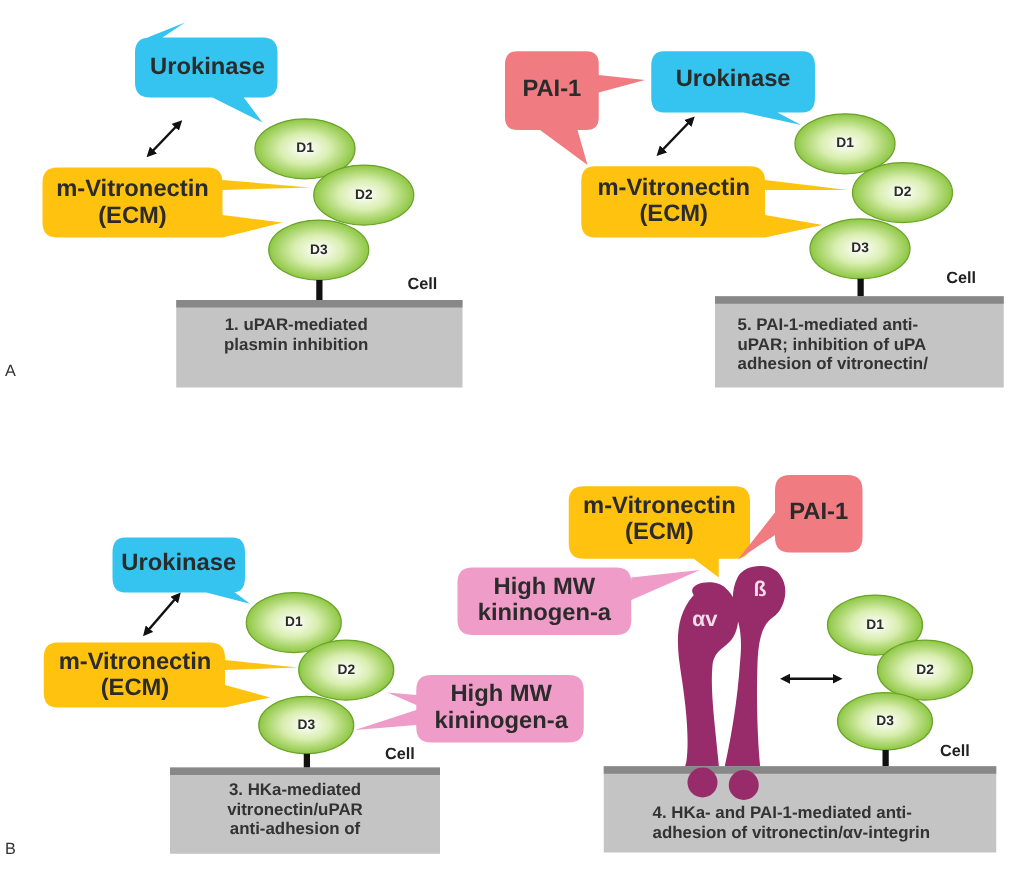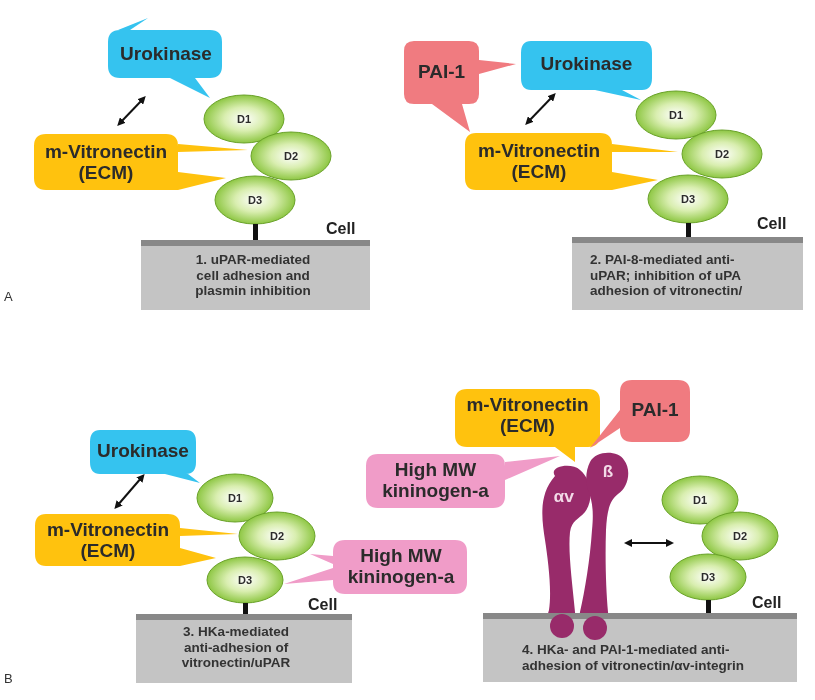--- a/index.html
+++ b/index.html
@@ -3,21 +3,21 @@
 <meta charset="utf-8">
 <style>
   html, body { margin:0; padding:0; background:#ffffff; }
   body { width:815px; height:700px; position:relative; overflow:hidden;
          font-family:"Liberation Sans", sans-serif; }
   #stage { position:absolute; left:0; top:0; width:815px; height:700px; }
   .lbl { position:absolute; font-family:"Liberation Sans", sans-serif; font-weight:bold;
          color:#2b2b2b; text-align:center; line-height:1.1; white-space:nowrap; }
   .bubble-text { font-size:19px; }
   .dom-text { font-size:11px; transform:translate(-50%,-50%); }
-  .cell-text { font-size:16px; color:#222; }
+  .cell-text { font-size:13px; color:#222; }
   .box-text { font-size:13.5px; color:#333; line-height:1.15; }
   .panel-letter { font-weight:normal; font-size:13px; color:#333; }
   .integ-text { font-size:17px; color:#f3dbe8; transform:translate(-50%,-50%); }
 </style>
 </head>
 <body>
 
 <svg id="stage" viewBox="0 0 815 700" xmlns="http://www.w3.org/2000/svg">
   <defs>
     <radialGradient id="gGreen" cx="50%" cy="50%" r="55%">
@@ -99,59 +99,58 @@
 
 <div class="lbl bubble-text" style="left:118px;top:44px;width:96px;">Urokinase</div>
 <div class="lbl bubble-text" style="left:40px;top:142px;width:132px;">
   <div>m-Vitronectin</div>
   <div>(ECM)</div>
 </div>
 <div class="lbl dom-text" style="left:244px;top:119px;">D1</div>
 <div class="lbl dom-text" style="left:291px;top:156px;">D2</div>
 <div class="lbl dom-text" style="left:255px;top:200px;">D3</div>
 <div class="lbl cell-text" style="left:326px;top:220px;">Cell</div>
-<div class="lbl box-text" style="left:141px;top:252px;width:192px;margin-left:16px;">
+<div class="lbl box-text" style="left:141px;top:252px;width:192px;">
   <div>1. uPAR-mediated</div>
-  <div>cell adhesion and</div>
   <div>plasmin inhibition</div>
 </div>
 
 <div class="lbl bubble-text" style="left:404px;top:62px;width:75px;">PAI-1</div>
 <div class="lbl bubble-text" style="left:521px;top:54px;width:131px;">Urokinase</div>
 <div class="lbl bubble-text" style="left:470px;top:141px;width:138px;">
   <div>m-Vitronectin</div>
   <div>(ECM)</div>
 </div>
 <div class="lbl dom-text" style="left:676px;top:115px;">D1</div>
 <div class="lbl dom-text" style="left:722px;top:154px;">D2</div>
 <div class="lbl dom-text" style="left:688px;top:199px;">D3</div>
 <div class="lbl cell-text" style="left:757px;top:215px;">Cell</div>
 <div class="lbl box-text" style="left:590px;top:252px;text-align:left;">
-  <div>2. PAI-8-mediated anti-</div>
+  <div>5. PAI-1-mediated anti-</div>
   <div>uPAR; inhibition of uPA</div>
   <div>adhesion of vitronectin/</div>
 </div>
 
 <div class="lbl bubble-text" style="left:90px;top:441px;width:106px;">Urokinase</div>
 <div class="lbl bubble-text" style="left:40px;top:520px;width:136px;">
   <div>m-Vitronectin</div>
   <div>(ECM)</div>
 </div>
 <div class="lbl dom-text" style="left:235px;top:498px;">D1</div>
 <div class="lbl dom-text" style="left:277px;top:536px;">D2</div>
 <div class="lbl dom-text" style="left:245px;top:580px;">D3</div>
 <div class="lbl bubble-text" style="left:336px;top:546px;width:130px;">
   <div>High MW</div>
   <div>kininogen-a</div>
 </div>
 <div class="lbl cell-text" style="left:308px;top:596px;">Cell</div>
 <div class="lbl box-text" style="left:136px;top:624px;width:200px;">
   <div>3. HKa-mediated</div>
+  <div>vitronectin/uPAR</div>
   <div>anti-adhesion of</div>
-  <div>vitronectin/uPAR</div>
 </div>
 
 <div class="lbl bubble-text" style="left:455px;top:395px;width:145px;">
   <div>m-Vitronectin</div>
   <div>(ECM)</div>
 </div>
 <div class="lbl bubble-text" style="left:620px;top:400px;width:70px;">PAI-1</div>
 <div class="lbl bubble-text" style="left:366px;top:460px;width:139px;">
   <div>High MW</div>
   <div>kininogen-a</div>

